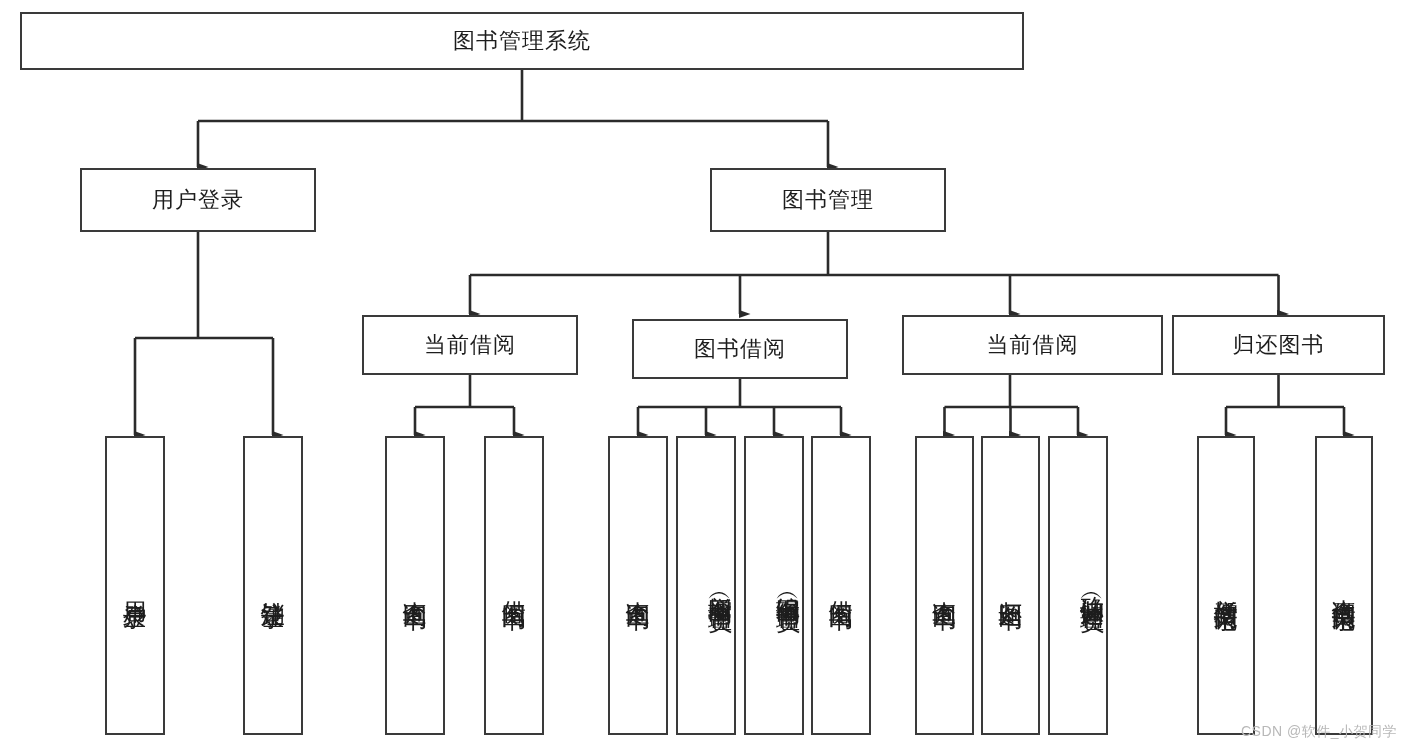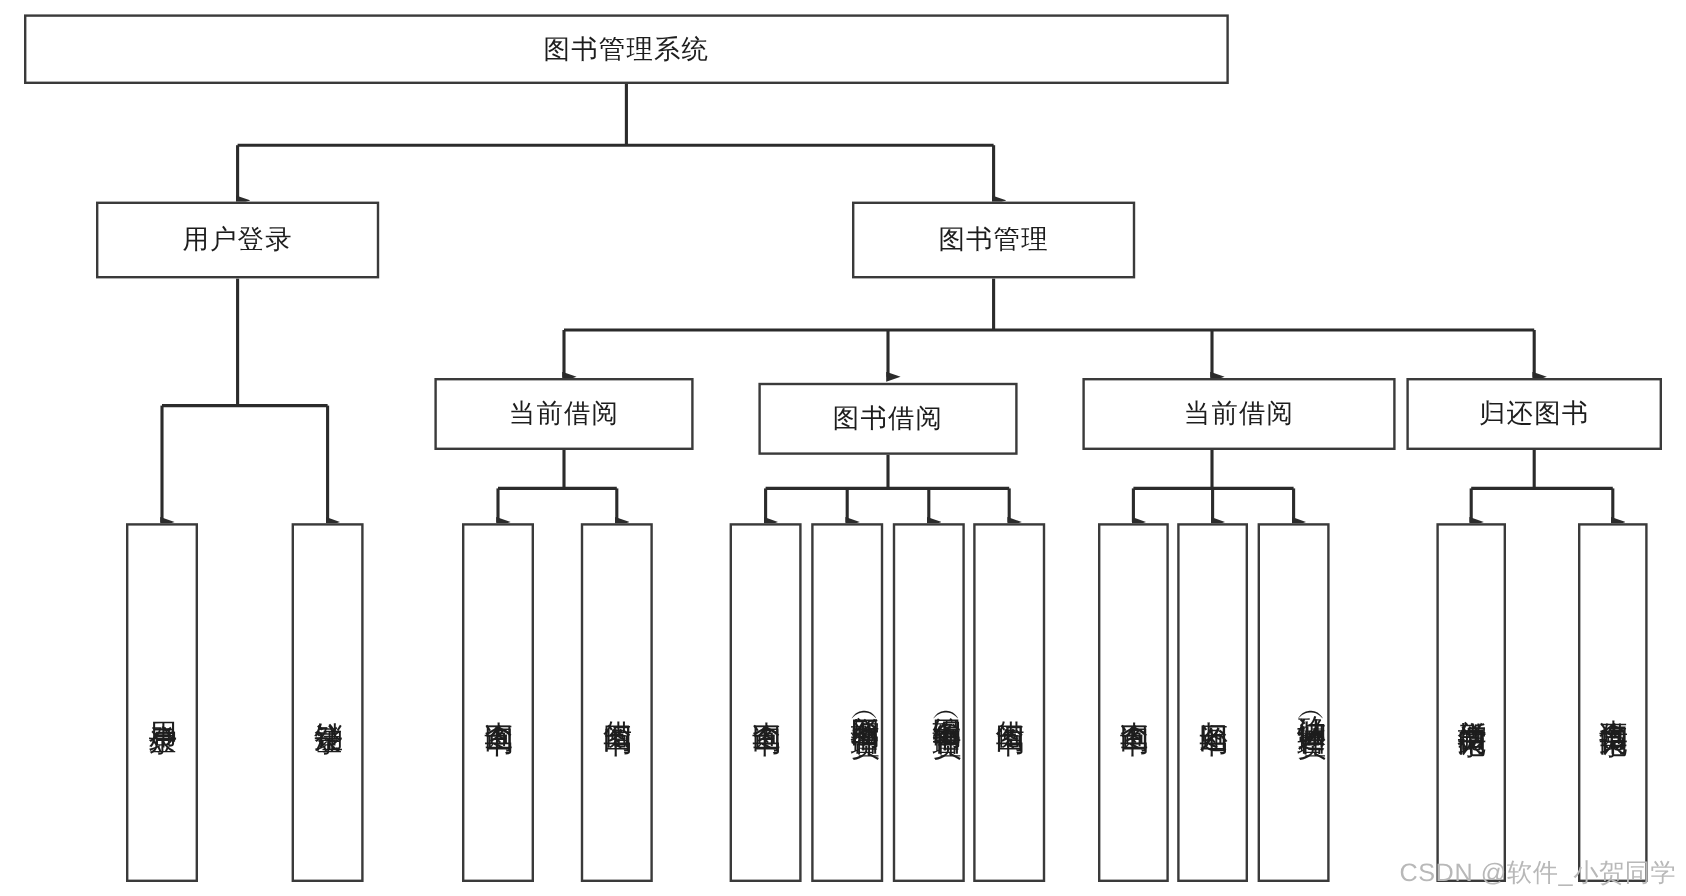--- a/index.html
+++ b/index.html
@@ -56,21 +56,21 @@
     white-space: normal;
     max-height: 100%;
   }
   .node.vtop {
     align-items: flex-start;
   }
   .watermark {
     position: absolute;
     right: 8px;
     bottom: 6px;
-    font-size: 21px;
+    font-size: 14px;
     color: #b8b8b8;
     font-family: "Liberation Sans", "DejaVu Sans", sans-serif;
     white-space: nowrap;
     letter-spacing: 0.5px;
   }
 </style>
 </head>
 <body>
 
 <div id="canvas">

